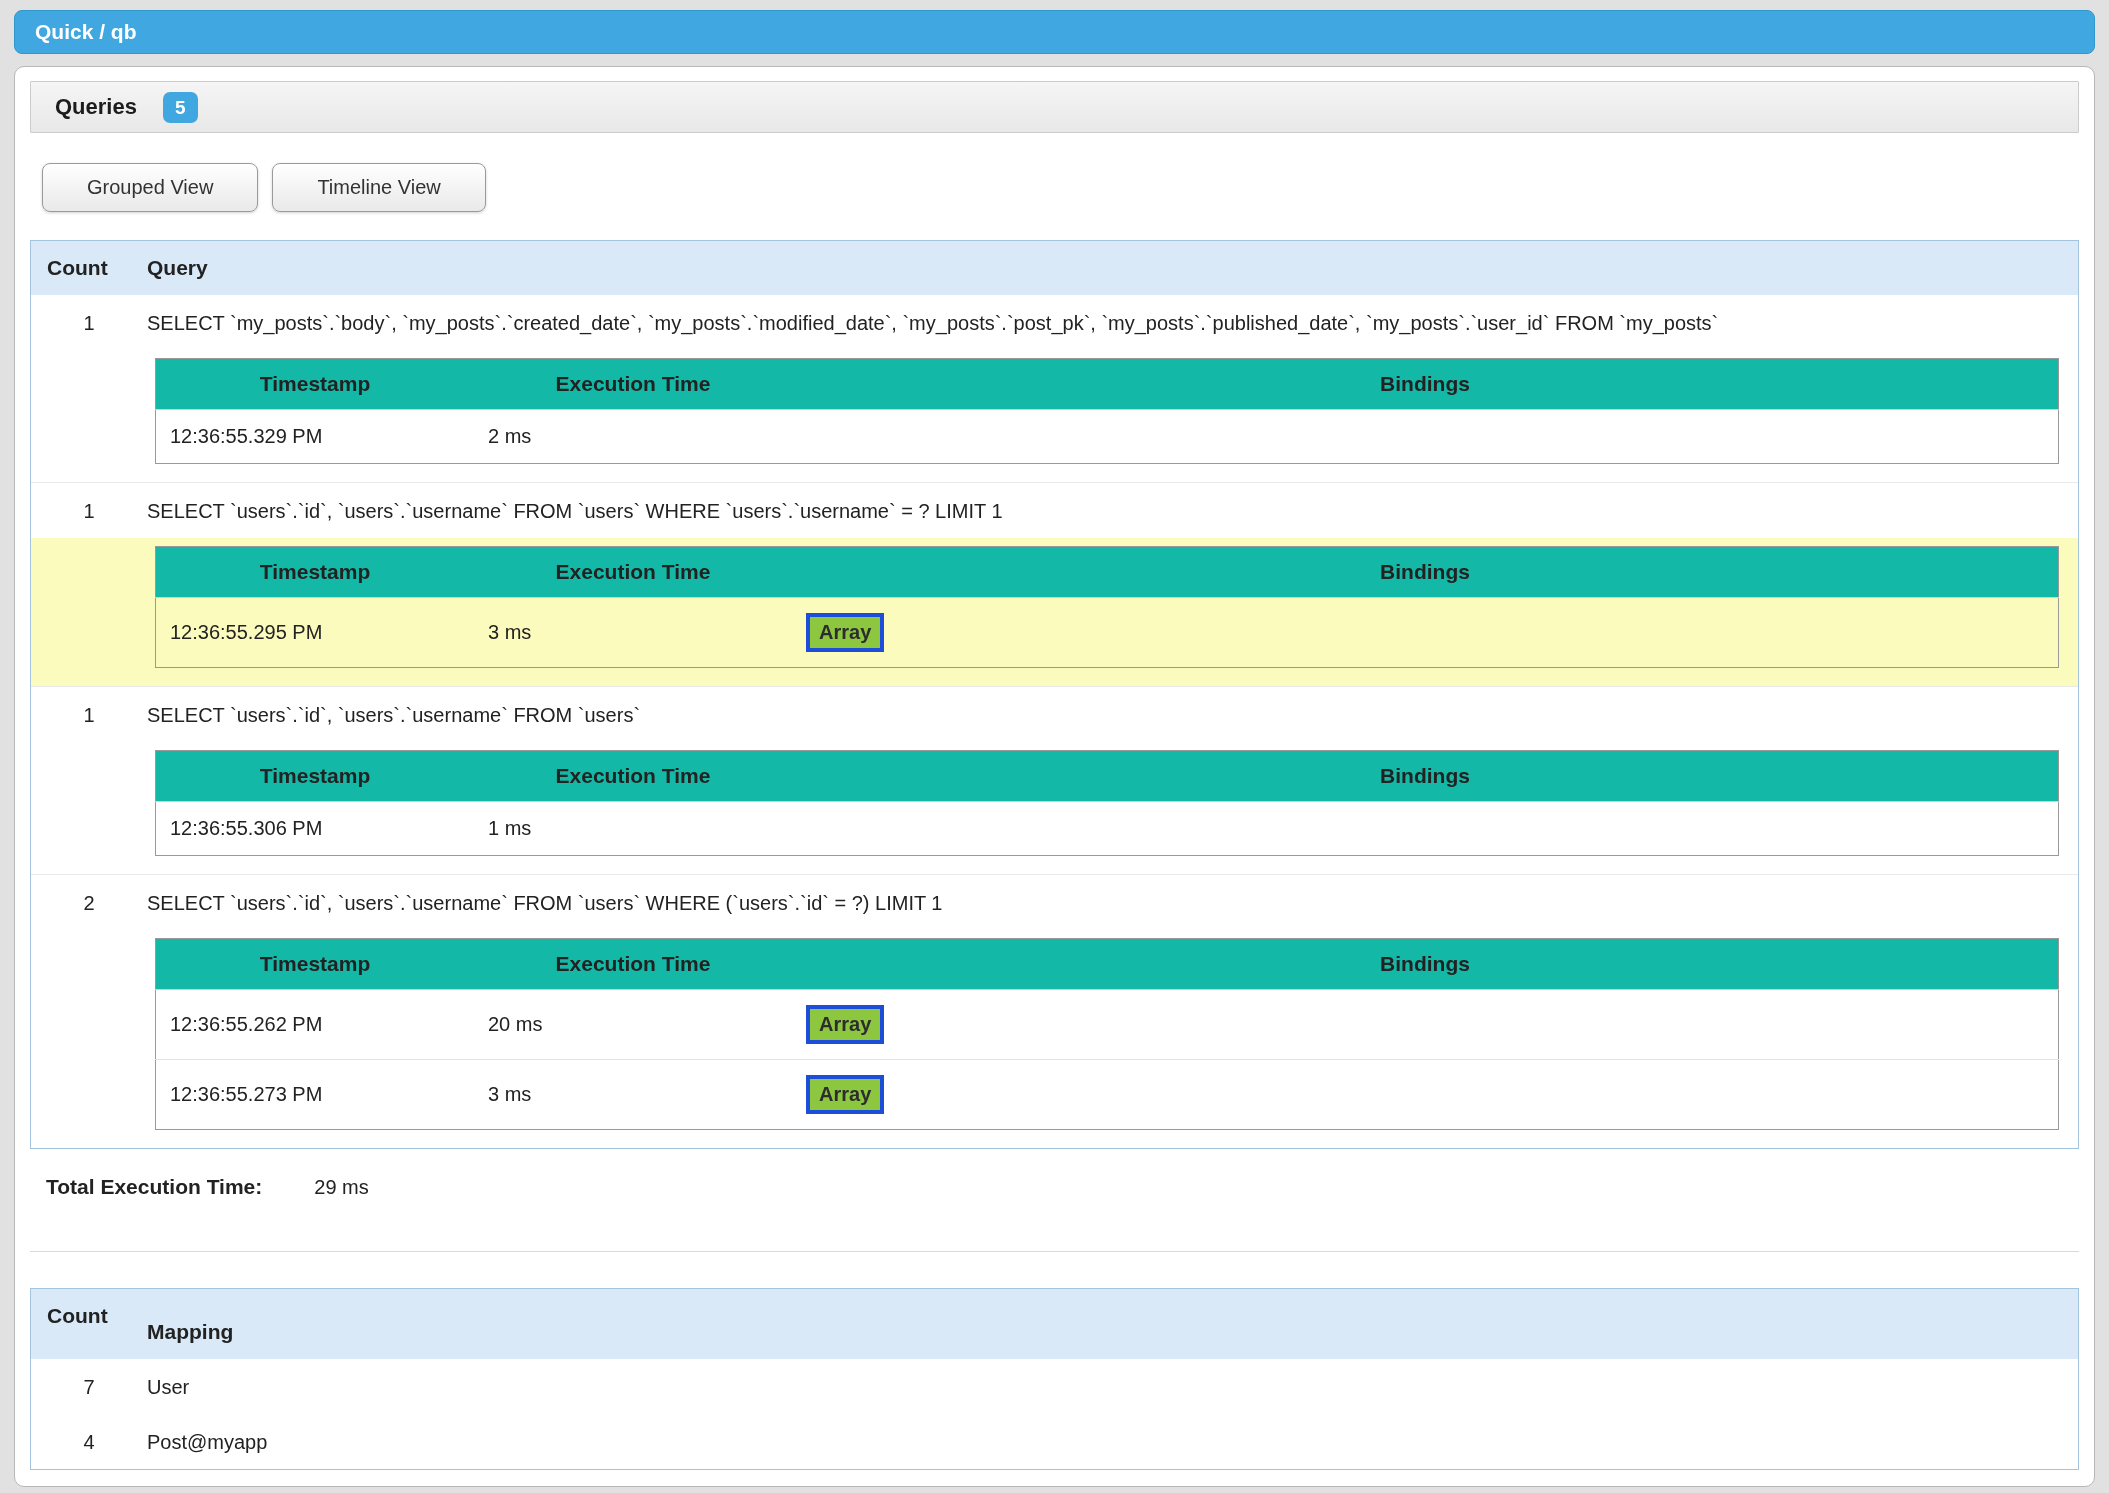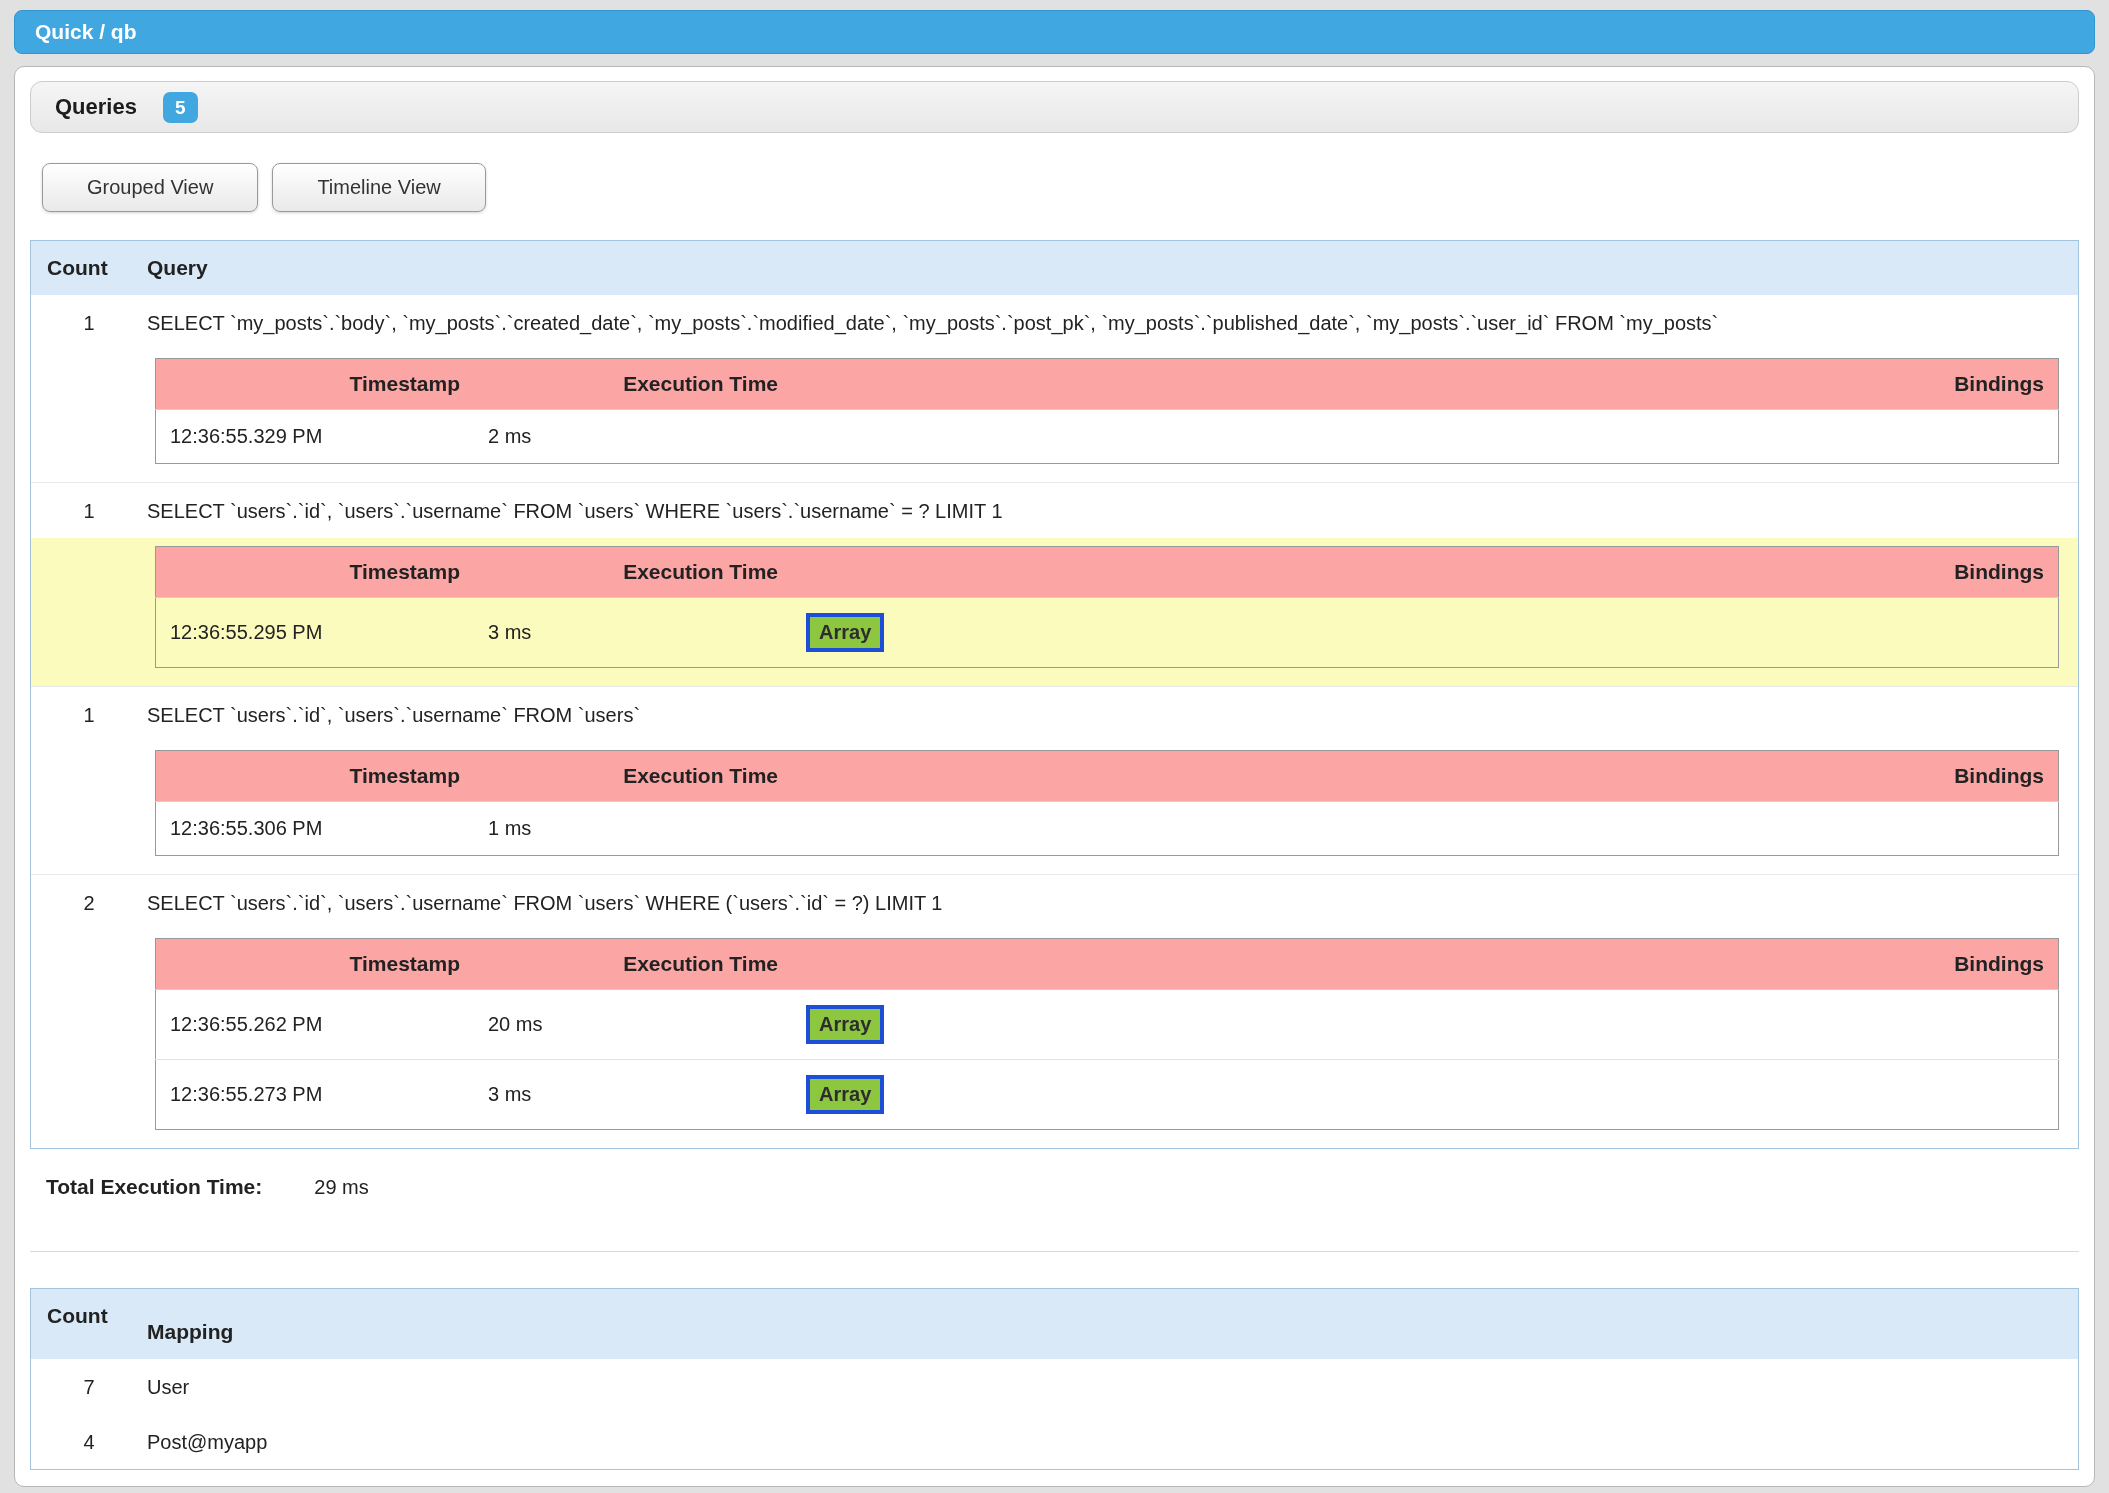--- a/index.html
+++ b/index.html
@@ -20,21 +20,21 @@
   
   .panel {
     margin:12px 14px 6px 14px;
     background:#fff; border:1px solid #b7b7b7; border-radius:10px;
     padding:14px 15px 16px 15px;
   }
 
   
   .section-header {
     height:52px; background:linear-gradient(#f5f5f5,#e8e8e8);
-    border:1px solid #cccccc; border-radius:12px;
+    border:1px solid #cccccc; border-radius:1px;
     display:flex; align-items:center; padding:0 24px; box-sizing:border-box;
     cursor:pointer;
   }
   .section-title { font-weight:bold; font-size:22px; color:#1c1c1c; }
   .badge {
     background:#41a7e0; color:#fff; font-weight:bold; font-size:19px;
     border-radius:7px; padding:6px 12px; margin-left:26px; line-height:1;
   }
 
   
@@ -57,21 +57,21 @@
   .qgroup + .qgroup { border-top:1px solid #e9e9e9; }
   .qrow { display:flex; font-size:20px; }
   .qrow .col-count { width:116px; box-sizing:border-box; text-align:center; padding:17px 0 15px 0; }
   .qrow .col-query { flex:1; padding:17px 0 15px 0; }
 
   .exec-wrap { padding:8px 19px 18px 124px; }
   .exec-wrap.highlight { background:#fbfbbe; }
 
   table.exec { width:100%; border-collapse:collapse; border:1px solid #999999; font-size:20px; }
   table.exec th {
-    background:#fca5a5; text-align:right; font-weight:bold; font-size:21px;
+    background:#14b8a6; text-align:center; font-weight:bold; font-size:21px;
     padding:13px 14px; border-bottom:1px solid #bcd4ea;
   }
   table.exec th.c1, table.exec td.c1 { width:290px; }
   table.exec th.c2, table.exec td.c2 { width:290px; }
   table.exec td { padding:15px 14px; vertical-align:middle; }
   table.exec tbody tr + tr td { border-top:1px solid #e3e3e3; }
 
   .array-badge {
     display:inline-block; background:#8dc63f; border:4px solid #1d4ed8;
     color:#2d2d2d; font-weight:bold; font-size:20px; padding:4px 9px;

